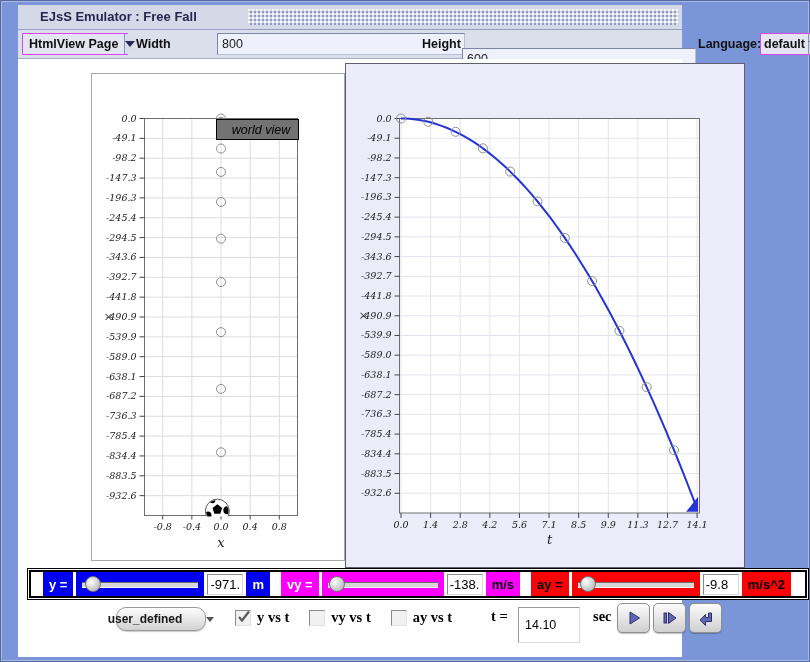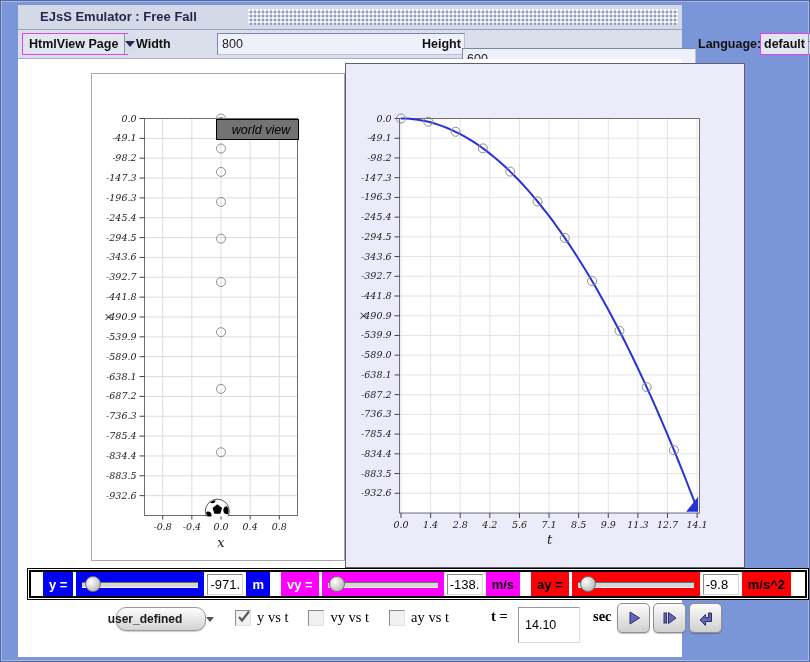--- a/index.html
+++ b/index.html
@@ -46,21 +46,21 @@
   
   .serif-label{position:absolute;font-family:"Liberation Serif",serif;font-weight:bold;font-size:14.5px;color:#000;white-space:nowrap;}
   #preset-dropdown{position:absolute;left:98px;top:602px;width:88px;height:22px;border:1px solid #999;border-radius:10px;
      background:linear-gradient(#fdfdfd,#d2d2d2);display:flex;align-items:center;justify-content:center;gap:24px;box-shadow:0 1px 1px rgba(0,0,0,.2);}
   #preset-dropdown .preset-text{font-size:12px;font-weight:bold;color:#1a1a1a;}
   .small-caret{width:0;height:0;border-left:4px solid transparent;border-right:4px solid transparent;border-top:5px solid #555;}
   #checkbox-row{position:absolute;left:217px;top:604px;display:flex;gap:20px;align-items:center;}
   .cbgroup{display:flex;align-items:center;gap:6px;}
   .cbbox{width:14px;height:14px;background:#f1f1f1;border:1px solid;border-color:#8a8a8a #e2e2e2 #e2e2e2 #8a8a8a;position:relative;box-sizing:content-box;}
   .cbbox svg{position:absolute;left:0;top:-2px;}
-  .cblabel{font-family:"Liberation Serif",serif;font-weight:normal;font-size:14.5px;color:#000;}
+  .cblabel{font-family:"Liberation Serif",serif;font-weight:bold;font-size:14.5px;color:#000;}
   #time-field{position:absolute;left:500px;top:602px;width:62px;height:21px;background:#fff;border:1px solid;border-color:#9a9a9a #dcdcdc #dcdcdc #9a9a9a;
       font-size:12.5px;font-family:"Liberation Sans",sans-serif;padding:17px 6px;box-sizing:border-box;}
   .ctl-btn{position:absolute;top:598px;width:31px;height:28px;border:1px solid #8f8f8f;border-radius:5px;
       background:linear-gradient(#fcfcfc,#cfcfcf);display:flex;align-items:center;justify-content:center;box-shadow:0 1px 1px rgba(0,0,0,.25);cursor:default;}
 
   svg text{font-family:"DejaVu Serif",serif;}
 </style>
 </head>
 <body>
 

